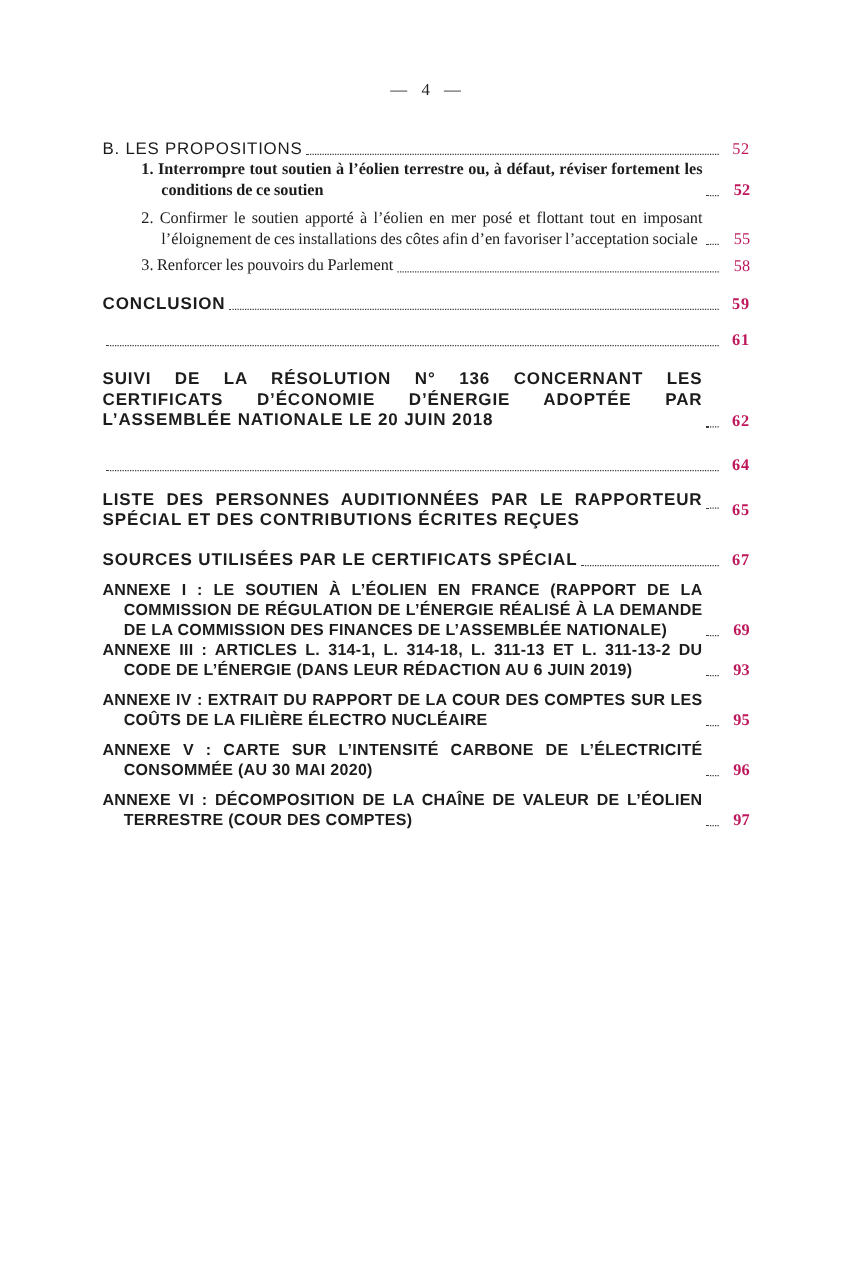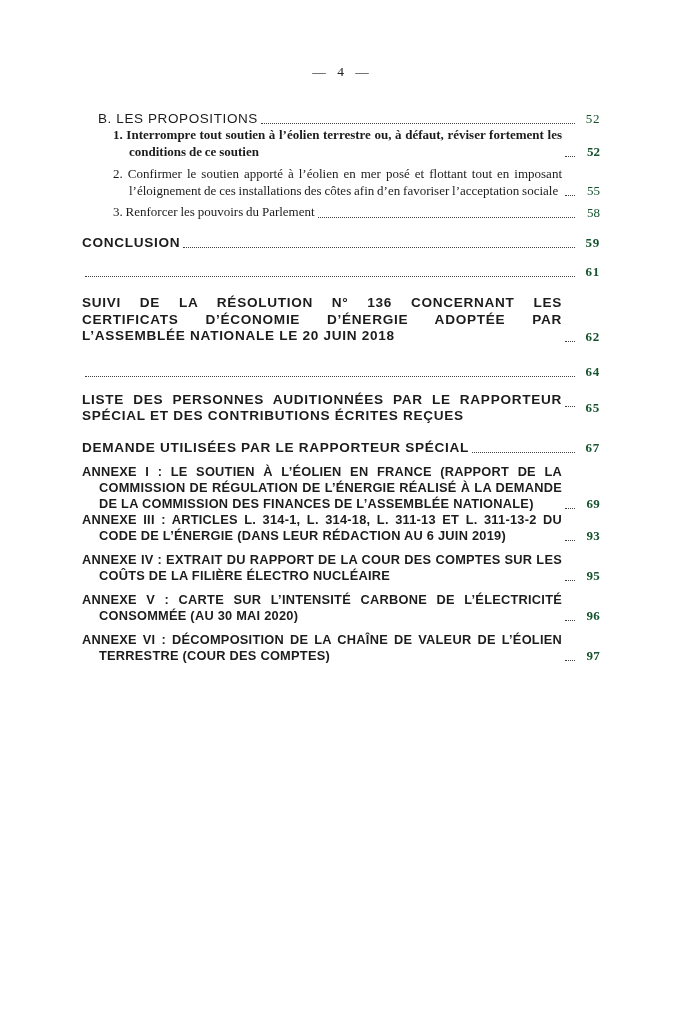--- a/index.html
+++ b/index.html
@@ -39,25 +39,24 @@
     border-bottom: 1.7px dotted #3d3d3d;
     margin: 0 3px 3px 3px;
     height: 0;
   }
   .page-num {
     flex: 0 0 22px;
     text-align: right;
     font-family: "Liberation Serif", serif;
     font-size: 13px;
     line-height: 16px;
-    color: #14532d;
+    color: #be185d;
   }
   
   .row-b {
-    margin-left: 16px;
     font-family: "Liberation Sans", sans-serif;
     font-size: 13.5px;
     line-height: 17px;
     letter-spacing: 0.6px;
   }
   
   .row-item {
     margin-left: 31px;
     font-family: "Liberation Serif", serif;
     font-size: 13px;
@@ -149,21 +148,21 @@
       <span class="page-num">64</span>
     </div>
 
     <div class="toc-row row-h g12">
       <span class="t">LISTE DES PERSONNES AUDITIONNÉES PAR LE RAPPORTEUR SPÉCIAL ET DES CONTRIBUTIONS ÉCRITES REÇUES</span>
       <span class="leader"></span>
       <span class="page-num">65</span>
     </div>
 
     <div class="toc-row row-h g15">
-      <span class="t">DEMANDE UTILISÉES PAR LE RAPPORTEUR SPÉCIAL</span>
+      <span class="t">SOURCES UTILISÉES PAR LE CERTIFICATS SPÉCIAL</span>
       <span class="leader"></span>
       <span class="page-num">67</span>
     </div>
 
     <div class="toc-row row-annex g8">
       <span class="t">ANNEXE I : LE SOUTIEN À L’ÉOLIEN EN FRANCE (RAPPORT DE LA COMMISSION DE RÉGULATION DE L’ÉNERGIE RÉALISÉ À LA DEMANDE DE LA COMMISSION DES FINANCES DE L’ASSEMBLÉE NATIONALE)</span>
       <span class="leader"></span>
       <span class="page-num">69</span>
     </div>
 

